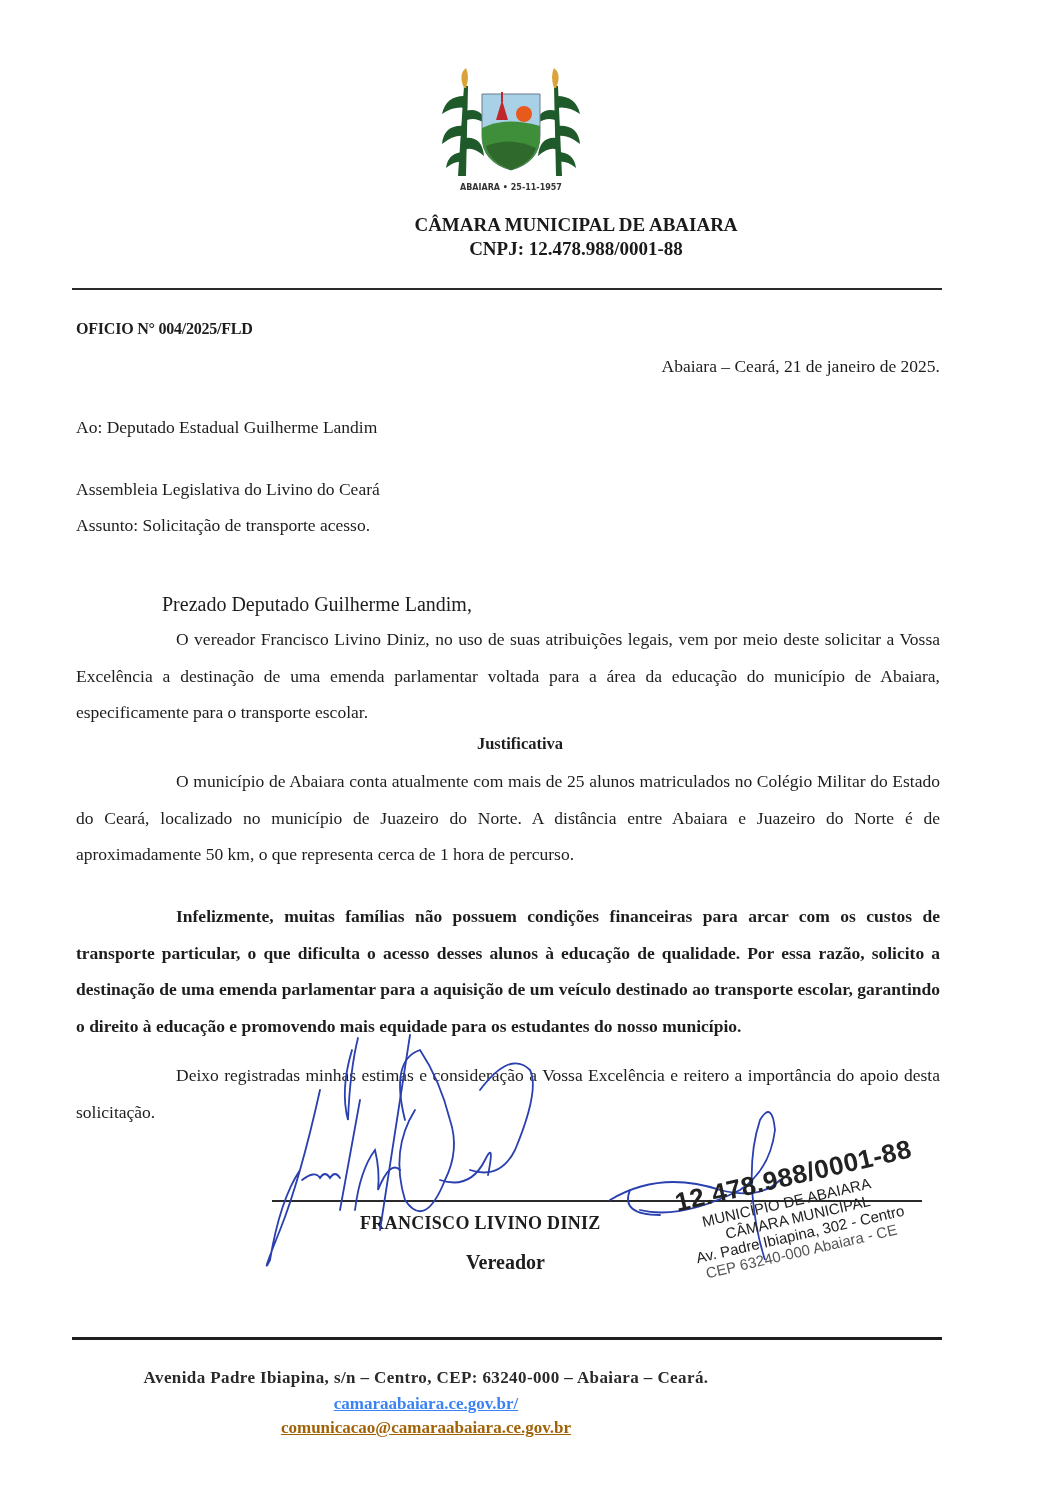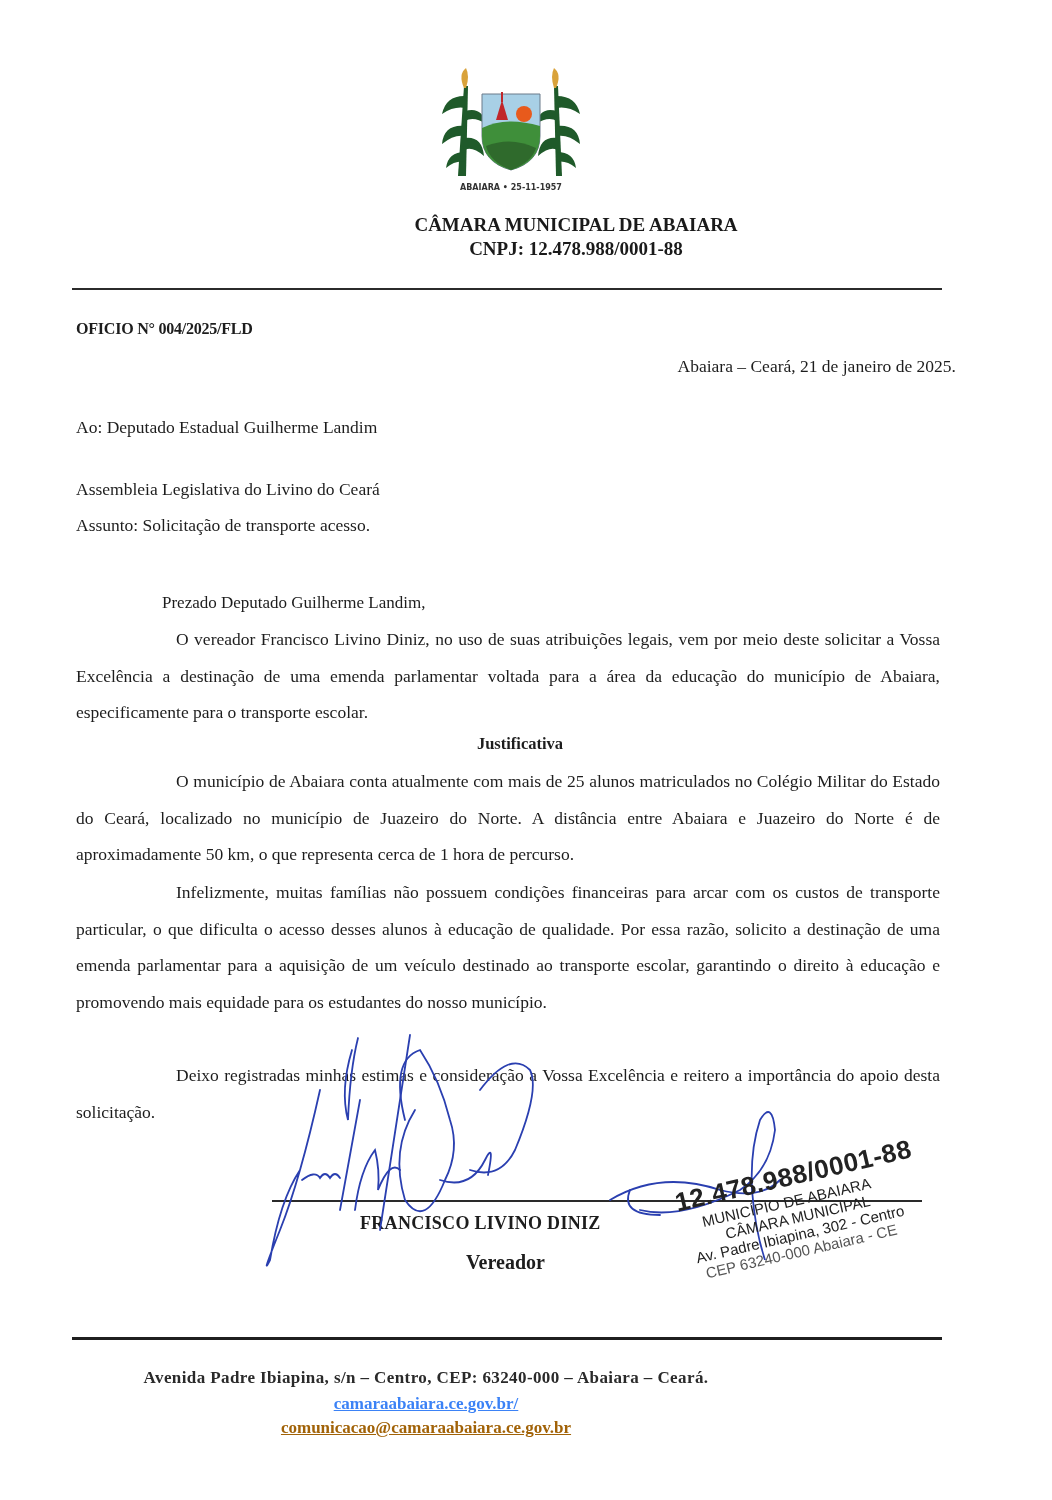--- a/index.html
+++ b/index.html
@@ -8,32 +8,32 @@
   .abs { position:absolute; }
   
   #crest { left:436px; top:66px; width:150px; height:130px; }
   .hdr { left:0; width:1052px; text-align:center; font-weight:bold; font-size:19px; color:#1a1a1a; }
   #hdr-title { top:214px; left:50px; }
   #hdr-cnpj { top:238px; left:50px; }
   .rule { height:2px; background:#2b2b2b; }
   #rule-top { left:72px; width:870px; top:288px; }
   #rule-bottom { left:72px; width:870px; top:1337px; height:3px; background:#1f1f1f; }
   #oficio { left:76px; top:318px; font-weight:bold; font-size:17.5px; letter-spacing:-0.3px; transform:scaleX(0.92); transform-origin:left; }
-  #place-date { right:96px; top:356px; font-size:17.5px; }
+  #place-date { right:112px; top:356px; font-size:17.5px; }
   .addr { left:76px; font-size:17.5px; }
   #addr-to { top:417px; }
   #addr-org { top:479px; }
   #addr-subject { top:515px; }
   .para { left:76px; width:864px; font-size:17.5px; line-height:36.5px; text-align:justify; }
   .indent { text-indent:100px; }
-  #salutation { left:162px; top:593px; font-size:17px; }
+  #salutation { left:162px; top:593px; font-size:20px; }
   #p1 { top:621px; }
   #justif { left:0; width:1040px; text-align:center; top:734px; font-weight:bold; font-size:16.5px; }
   #p2 { top:763px; }
-  #p3 { top:874px; }
+  #p3 { top:898px;font-weight:bold; }
   #p4 { top:1057px; }
   
   #sig-line { left:272px; width:650px; top:1200px; height:1.5px; background:#2a2a2a; }
   #signer-name { left:360px; top:1213px; font-weight:bold; font-size:18px; letter-spacing:0.3px; }
   #signer-role { left:466px; top:1251px; font-weight:bold; font-size:20px; }
   #signature { left:240px; top:1030px; width:540px; height:250px; }
   #signature2 { left:600px; top:1090px; width:220px; height:170px; }
   
   #stamp { left:672px; top:1188px; transform:rotate(-13deg); transform-origin:left top;
            font-family:"Liberation Sans","DejaVu Sans",sans-serif; color:#222; }

